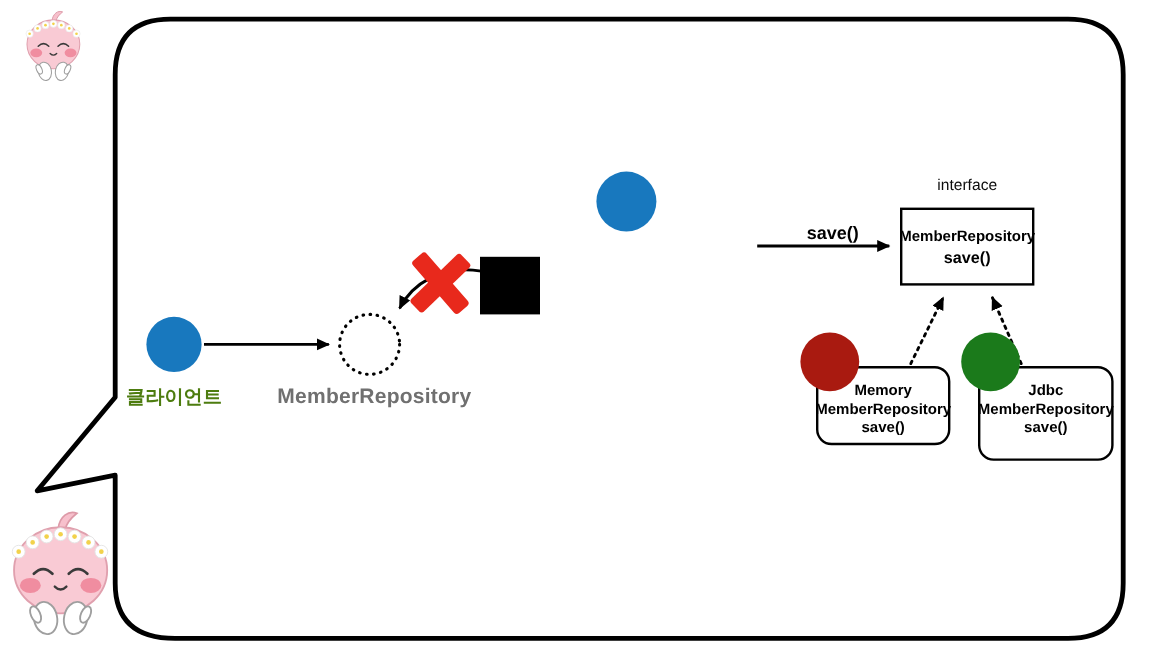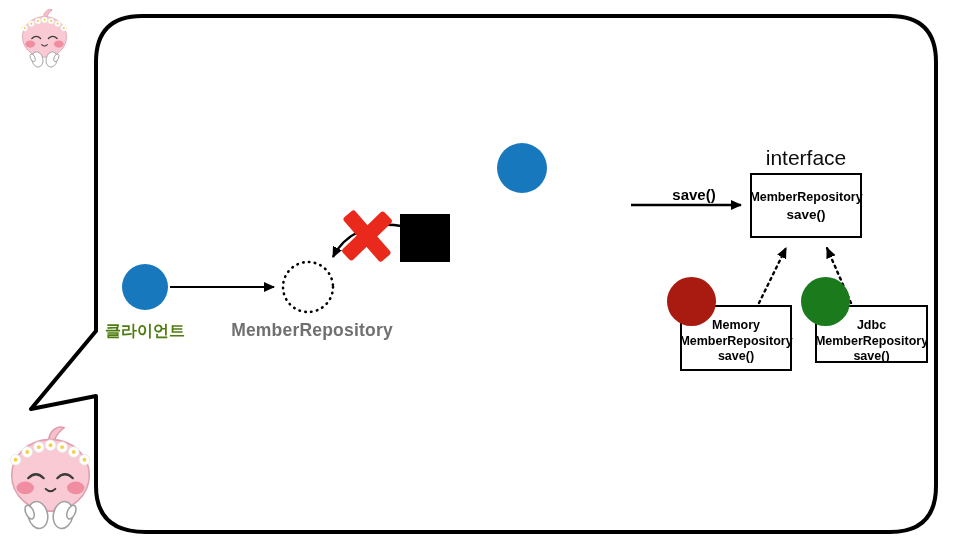--- a/index.html
+++ b/index.html
@@ -11,30 +11,30 @@
   .c-blue{background:#1878BE;}
   .c-red{background:#A91A10;}
   .c-green{background:#1B7A1B;}
   .box{position:absolute;border:2.5px solid #000;background:#fff;display:flex;
     flex-direction:column;align-items:center;box-sizing:border-box;color:#000;}
   .box .l{font-weight:bold;white-space:nowrap;}
   .lbl{position:absolute;text-align:center;white-space:nowrap;}
   .client-lbl{font-weight:bold;font-size:16px;color:#4d7c0f;}
   .repo-lbl{font-weight:bold;font-size:17.5px;color:#707070;letter-spacing:.2px;}
   .save-lbl{font-weight:bold;font-size:15px;color:#000;}
-  .iface-lbl{font-weight:400;font-size:21px;color:#0d0d0d;}
+  .iface-lbl{font-weight:400;font-size:13px;color:#0d0d0d;}
   .ms-box{left:517px;top:173px;width:111px;height:65px;justify-content:center;}
   .ms-box .l{font-size:13.5px;}
   .if-box{left:750px;top:173px;width:112px;height:65px;justify-content:center;gap:3px;}
   .if-box .l1{font-size:12.5px;}
   .if-box .l2{font-size:13.5px;}
-  .impl-box{padding-top:11px;}
+  .impl-box{padding-top:11px;border-radius:13px;}
   .impl-box .l{font-size:12.5px;line-height:15.5px;}
   .mem-box{left:680px;top:305px;width:112px;height:66px;}
-  .jdbc-box{left:815px;top:305px;width:113px;height:58px;}
+  .jdbc-box{left:815px;top:305px;width:113px;height:79px;}
 </style>
 </head>
 <body>
 
 <div class="stage">
 
   <svg width="960" height="540" viewBox="0 0 960 540">
     <defs>
       <marker id="ah" markerUnits="userSpaceOnUse" markerWidth="13" markerHeight="12" refX="10" refY="5" orient="auto">
         <path d="M0,0 L11,5 L0,10 Z" fill="#000"></path>

